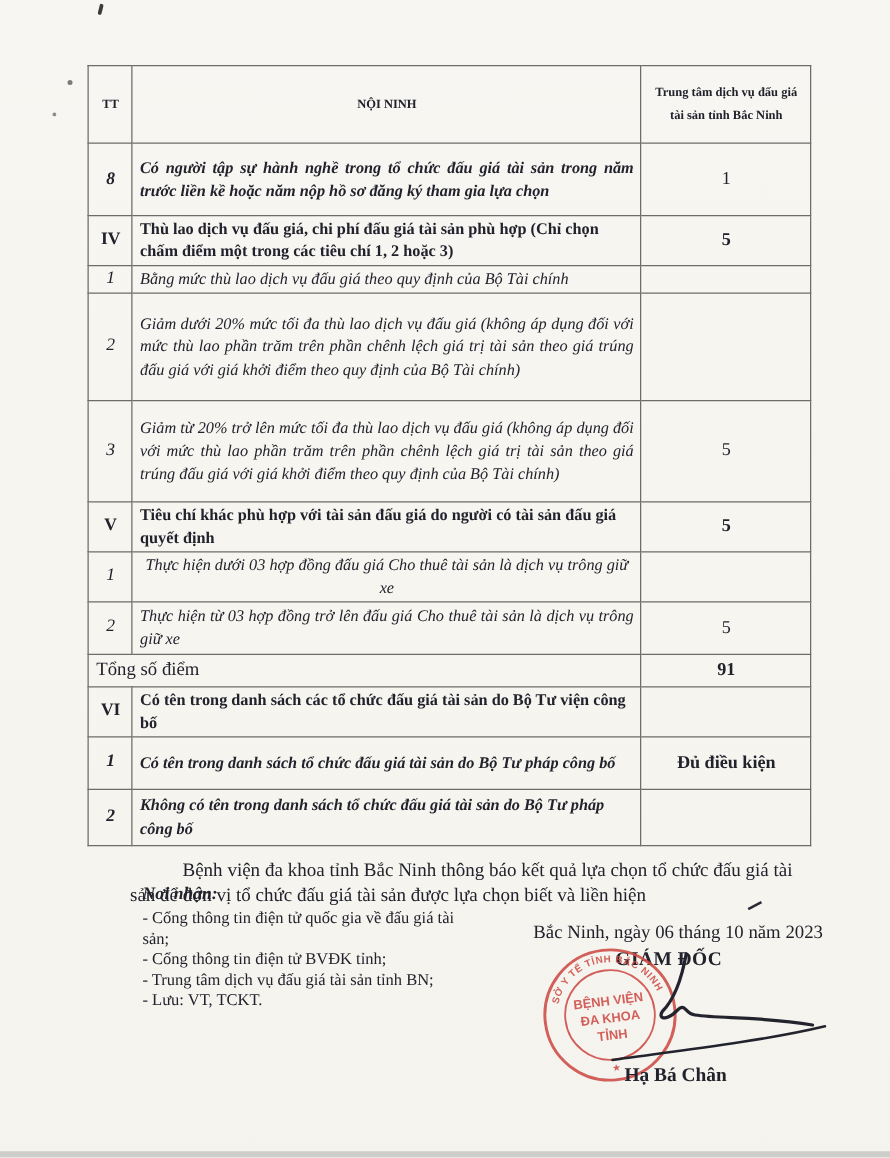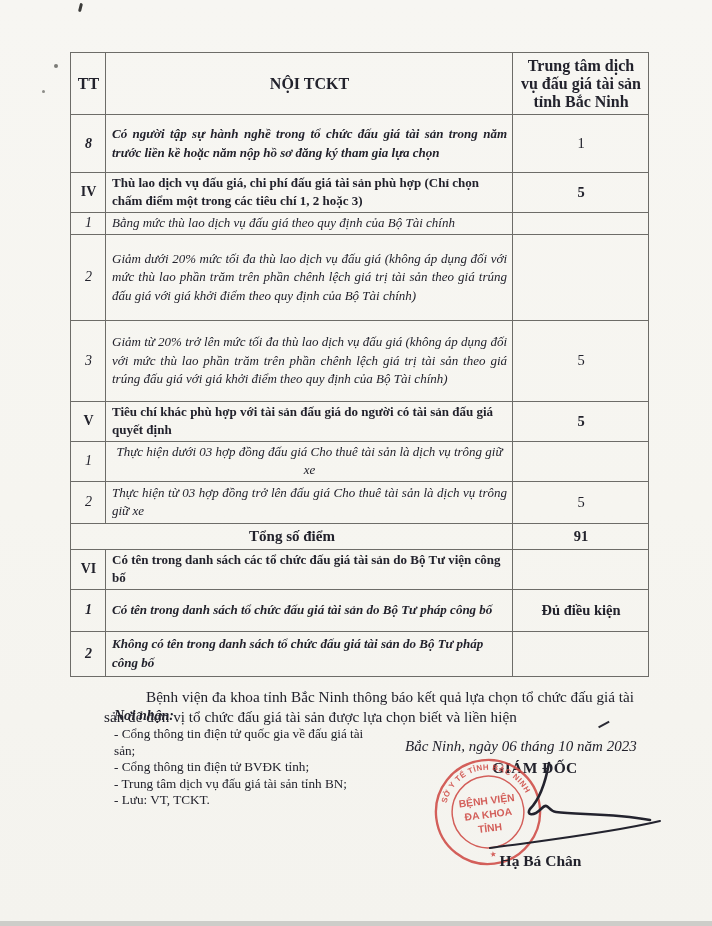--- a/index.html
+++ b/index.html
@@ -10,42 +10,42 @@
   }
   
   table.score {
     position:absolute; left:70px; top:52px; width:578px;
     border-collapse:collapse; table-layout:fixed;
   }
   table.score td, table.score th {
     border:1px solid #6d6c68; overflow:hidden; vertical-align:middle;
     padding:1px 5px 1px 6px;
   }
-  th.hdr { font-size:16px; font-weight:bold; line-height:18px; padding:2px 3px; }
+  th.hdr { font-size:10px; font-weight:bold; line-height:18px; padding:2px 3px; }
   td.tt  { text-align:center; font-size:14px; padding:1px 1px; }
   td.content { font-size:13px; line-height:18.4px; text-align:justify; }
   td.val { text-align:center; font-size:14.5px; }
-  td.total-cell { text-align:center; font-size:15px; font-weight:bold; }
+  td.total-cell { text-align:left; font-size:15px; font-weight:normal; }
   .b  { font-weight:bold; font-style:normal; }
   .i  { font-style:italic; }
   .bi { font-weight:bold; font-style:italic; }
   
   .closing {
     position:absolute; left:104px; top:687px; width:530px;
     font-size:15.2px; line-height:19.5px; text-align:justify; text-indent:42px;
   }
   .closing-mark { position:absolute; left:596px; top:716px; width:12px; height:8px;
     border-bottom:2px solid #2a2a34; transform:rotate(-28deg); }
   
   .recipients { position:absolute; left:114px; top:708px; width:258px; }
   .recipients-title { font-weight:bold; font-style:italic; font-size:14px; margin-bottom:2px; }
   .recipient-item { font-size:13.2px; line-height:16.6px; }
   .dateline {
-    position:absolute; left:405px; top:738px; width:275px; text-align:left;
-    font-style:italic; font-size:15px; white-space:nowrap;
+    position:absolute; left:405px; top:738px; width:275px; text-align:center;
+    font-size:15px; white-space:nowrap;
   }
   .director {
     position:absolute; left:460px; top:759px; width:150px; text-align:center;
     font-weight:bold; font-size:15.5px; letter-spacing:0.4px; z-index:1;
   }
   .signer {
     position:absolute; left:463px; top:852px; width:155px; text-align:center;
     font-weight:bold; font-size:15.5px; z-index:3;
   }
   .stamp-svg { position:absolute; left:429px; top:756px; z-index:2; transform:rotate(-7deg); opacity:0.88; }
@@ -69,21 +69,21 @@
 
   <table class="score">
     <colgroup>
         <col style="width:35px">
         <col style="width:407px">
         <col style="width:136px">
       </colgroup>
     <tbody>
         <tr style="height:62px">
       <th class="hdr">TT</th>
-      <th class="hdr">NỘI TCKT</th>
+      <th class="hdr">NỘI NINH</th>
       <th class="hdr">Trung tâm dịch vụ đấu giá tài sản tỉnh Bắc Ninh</th>
     </tr>
     <tr style="height:58px">
       <td class="tt bi">8</td>
       <td class="content bi">Có người tập sự hành nghề trong tổ chức đấu giá tài sản trong năm trước liền kề hoặc năm nộp hồ sơ đăng ký tham gia lựa chọn</td>
       <td class="val">1</td>
     </tr>
     <tr style="height:37px">
       <td class="tt b">IV</td>
       <td class="content b" style="text-align:left">Thù lao dịch vụ đấu giá, chi phí đấu giá tài sản phù hợp (Chỉ chọn chấm điểm một trong các tiêu chí 1, 2 hoặc 3)</td>

